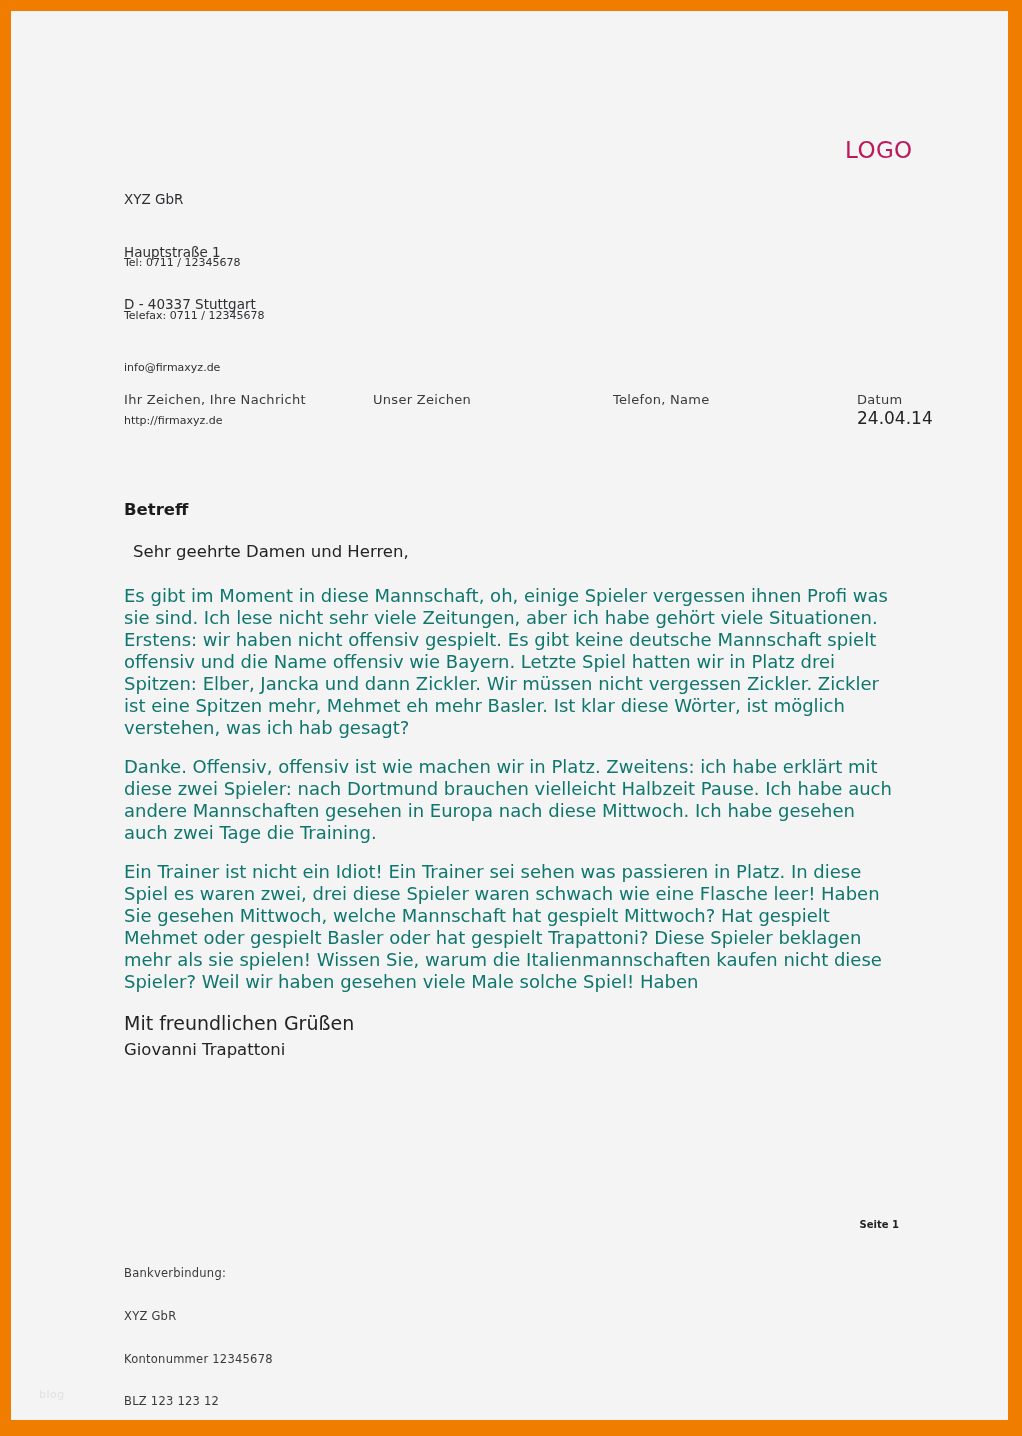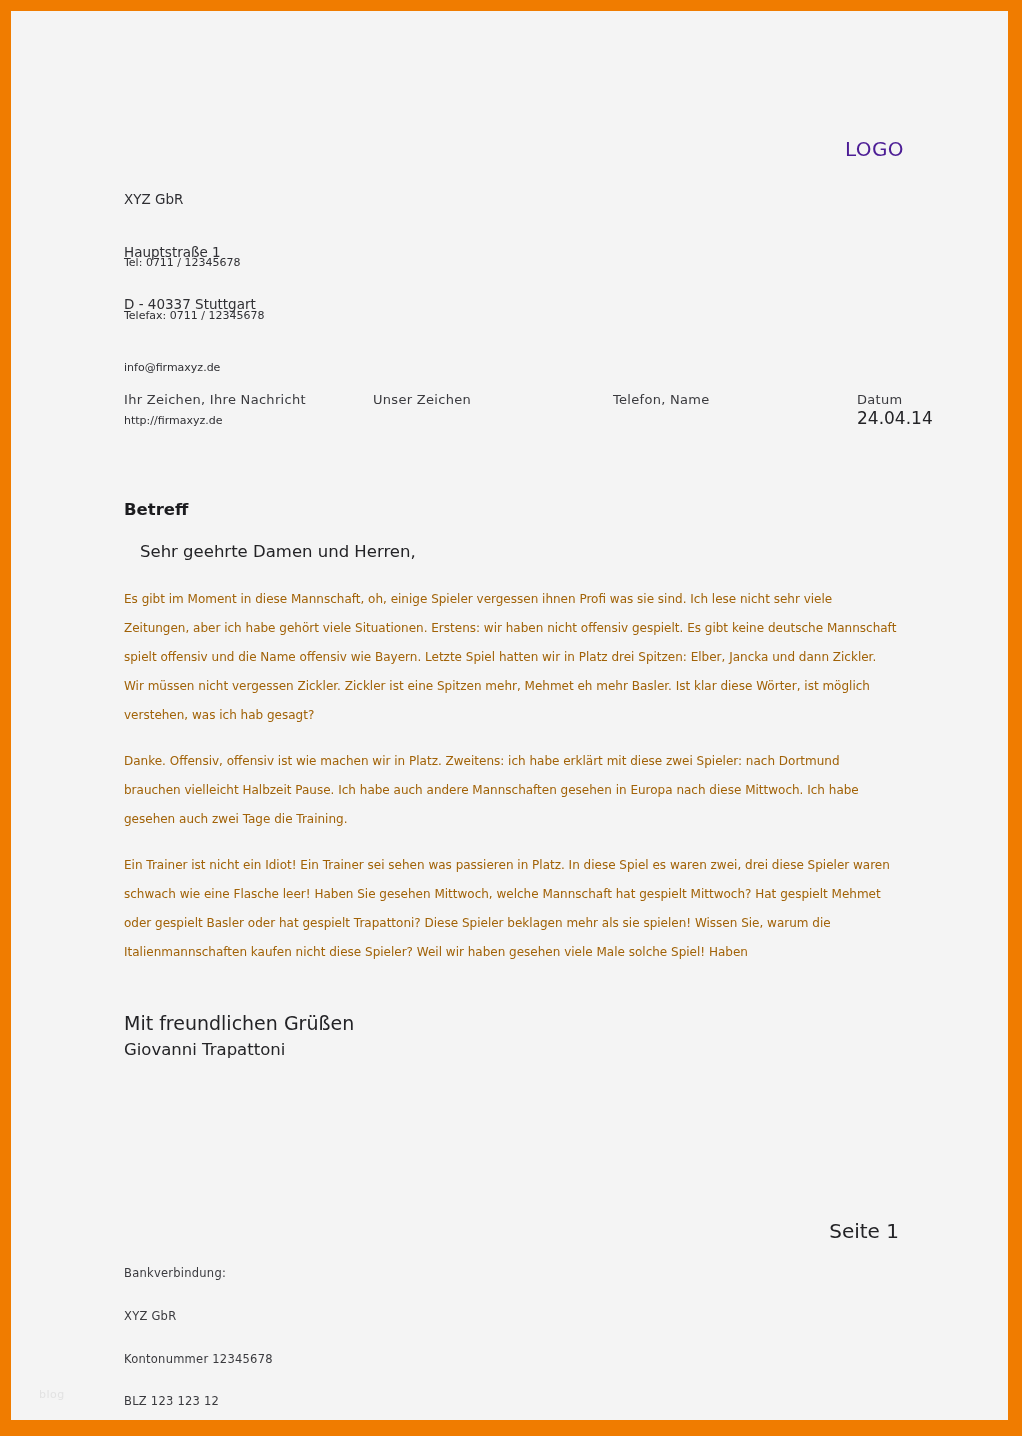--- a/index.html
+++ b/index.html
@@ -35,22 +35,22 @@
     height: 1409px;
   }
 
   
   .abs { position: absolute; white-space: pre; }
 
   
   #logo-placeholder {
     left: 834px;
     top: 126px;
-    font-size: 20px;
-    color: #4c1d95;
+    font-size: 23px;
+    color: #be185d;
     letter-spacing: 0.4px;
   }
 
   
   #sender-address-block {
     left: 113px;
     top: 145px;
     font-size: 13.5px;
     line-height: 17.5px;
     color: #2f2f33;
@@ -98,37 +98,37 @@
   #subject-line {
     left: 113px;
     top: 489px;
     font-size: 16.5px;
     font-weight: bold;
     color: #1c1c1f;
   }
 
   
   #salutation {
-    left: 129px;
+    left: 122px;
     top: 531px;
     font-size: 16.5px;
     color: #232326;
   }
 
   
   #body-paragraphs {
     position: absolute;
     left: 113px;
     top: 574px;
     width: 775px;
   }
   .body-paragraph {
-    font-size: 12px;
-    line-height: 29px;
-    color: #a16207;
+    font-size: 18px;
+    line-height: 22px;
+    color: #0f766e;
     margin-bottom: 17px;
     white-space: pre-line;
   }
 
   
   #closing-line {
     left: 113px;
     top: 988px;
     font-size: 19px;
     color: #232326;
@@ -141,23 +141,24 @@
     color: #232326;
   }
 
   
   #page-number {
     position: absolute;
     left: 640px;
     top: 1208px;
     width: 248px;
     text-align: right;
-    font-size: 20px;
+    font-size: 10px;
     color: #232326;
     white-space: pre;
+    font-weight: bold;
   }
 
   
   #bank-details-block {
     left: 113px;
     top: 1227px;
     font-size: 11.5px;
     line-height: 14.2px;
     color: #3a3a3e;
     letter-spacing: 0.25px;

